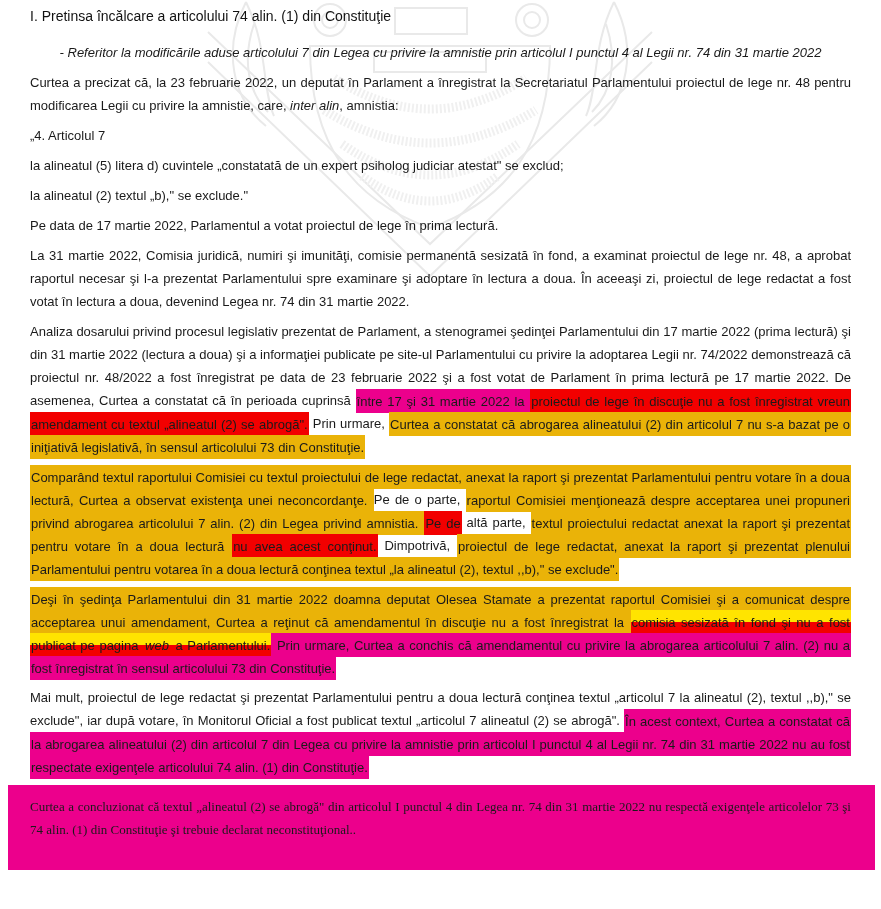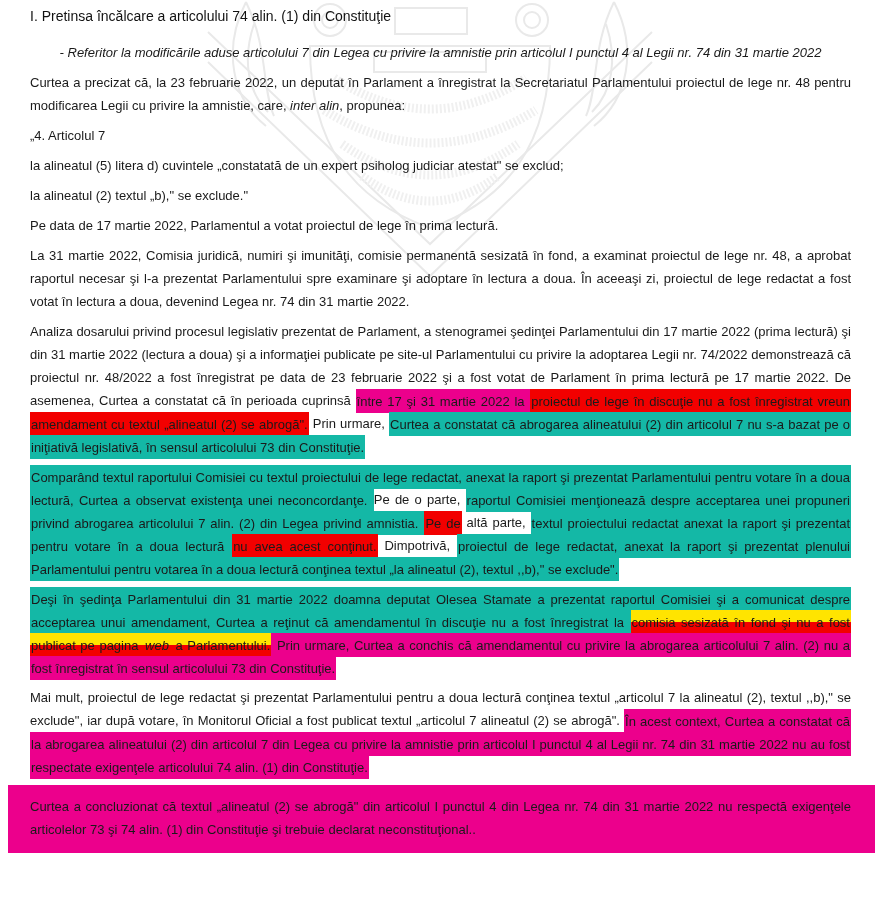--- a/index.html
+++ b/index.html
@@ -45,30 +45,31 @@
   p.subheading {
     text-align: center;
     font-style: italic;
   }
   .it { font-style: italic; }
   .hl {
     padding: 4.5px 1px;
     -webkit-box-decoration-break: clone;
     box-decoration-break: clone;
   }
-  .hl-yellow   { background: #14b8a6; }
+  .hl-yellow   { background: #eab308; }
   .hl-red      { background: #f20000; }
   .hl-magenta  { background: #ec008c; }
   .hl-yellowred {
     background: linear-gradient(180deg, #ffe400 0%, #ffe400 52%, #f20000 52%, #f20000 100%);
   }
   p.block-magenta {
     background: #ec008c;
     margin: 4px -24px 0 -22px;
-    padding: 10px 24px 12px 22px;
+    padding: 10px 24px 29px 22px;
+    font-family: Liberation Serif, serif;
   }
   .wm-stroke { stroke: #e9e9e9; fill: none; stroke-width: 2; }
   .wm-hatch  { stroke: #f0f0f0; fill: none; stroke-width: 9; stroke-dasharray: 2 2; }
 </style>
 </head>
 <body>
 
 <svg class="watermark" viewBox="0 0 560 290" aria-hidden="true">
   <g class="wm-stroke">
     <rect x="245" y="14" width="72" height="26"></rect>
@@ -88,21 +89,21 @@
     <path d="M174,116 Q280,182 386,116"></path>
     <path d="M192,150 Q280,212 368,150"></path>
     <path d="M212,182 Q280,232 348,182"></path>
   </g>
 </svg>
 
 <div class="page">
   <h1 class="heading">I. Pretinsa încălcare a articolului 74 alin. (1) din Constituţie</h1>
 
   <p class="para subheading"><span class="seg it">- Referitor la modificările aduse articolului 7 din Legea cu privire la amnistie prin articolul I punctul 4 al Legii nr. 74 din 31 martie 2022</span></p>
-  <p class="para"><span class="seg">Curtea a precizat că, la 23 februarie 2022, un deputat în Parlament a înregistrat la Secretariatul Parlamentului proiectul de lege nr. 48 pentru modificarea Legii cu privire la amnistie, care, </span><span class="seg it">inter alin</span><span class="seg">, propunea:</span></p>
+  <p class="para"><span class="seg">Curtea a precizat că, la 23 februarie 2022, un deputat în Parlament a înregistrat la Secretariatul Parlamentului proiectul de lege nr. 48 pentru modificarea Legii cu privire la amnistie, care, </span><span class="seg it">inter alin</span><span class="seg">, amnistia:</span></p>
   <p class="para"><span class="seg">„4. Articolul 7</span></p>
   <p class="para"><span class="seg">la alineatul (5) litera d) cuvintele „constatată de un expert psiholog judiciar atestat" se exclud;</span></p>
   <p class="para"><span class="seg">la alineatul (2) textul „b)," se exclude."</span></p>
   <p class="para"><span class="seg">Pe data de 17 martie 2022, Parlamentul a votat proiectul de lege în prima lectură.</span></p>
   <p class="para"><span class="seg">La 31 martie 2022, Comisia juridică, numiri şi imunităţi, comisie permanentă sesizată în fond, a examinat proiectul de lege nr. 48, a aprobat raportul necesar şi l-a prezentat Parlamentului spre examinare şi adoptare în lectura a doua. În aceeaşi zi, proiectul de lege redactat a fost votat în lectura a doua, devenind Legea nr. 74 din 31 martie 2022.</span></p>
   <p class="para"><span class="seg">Analiza dosarului privind procesul legislativ prezentat de Parlament, a stenogramei şedinţei Parlamentului din 17 martie 2022 (prima lectură) şi din 31 martie 2022 (lectura a doua) şi a informaţiei publicate pe site-ul Parlamentului cu privire la adoptarea Legii nr. 74/2022 demonstrează că proiectul nr. 48/2022 a fost înregistrat pe data de 23 februarie 2022 şi a fost votat de Parlament în prima lectură pe 17 martie 2022. De asemenea, Curtea a constatat că în perioada cuprinsă </span><span class="seg hl hl-magenta">între 17 şi 31 martie 2022 la </span><span class="seg hl hl-red">proiectul de lege în discuţie nu a fost înregistrat vreun amendament cu textul „alineatul (2) se abrogă".</span><span class="seg"> Prin urmare, </span><span class="seg hl hl-yellow">Curtea a constatat că abrogarea alineatului (2) din articolul 7 nu s-a bazat pe o iniţiativă legislativă, în sensul articolului 73 din Constituţie.</span></p>
   <p class="para"><span class="seg hl hl-yellow">Comparând textul raportului Comisiei cu textul proiectului de lege redactat, anexat la raport şi prezentat Parlamentului pentru votare în a doua lectură, Curtea a observat existenţa unei neconcordanţe. </span><span class="seg">Pe de o parte, </span><span class="seg hl hl-yellow">raportul Comisiei menţionează despre acceptarea unei propuneri privind abrogarea articolului 7 alin. (2) din Legea privind amnistia. </span><span class="seg hl hl-red">Pe de</span><span class="seg"> altă parte, </span><span class="seg hl hl-yellow">textul proiectului redactat anexat la raport şi prezentat pentru votare în a doua lectură </span><span class="seg hl hl-red">nu avea acest conţinut.</span><span class="seg"> Dimpotrivă, </span><span class="seg hl hl-yellow">proiectul de lege redactat, anexat la raport şi prezentat plenului Parlamentului pentru votarea în a doua lectură conţinea textul „la alineatul (2), textul ,,b)," se exclude".</span></p>
   <p class="para"><span class="seg hl hl-yellow">Deşi în şedinţa Parlamentului din 31 martie 2022 doamna deputat Olesea Stamate a prezentat raportul Comisiei şi a comunicat despre acceptarea unui amendament, Curtea a reţinut că amendamentul în discuţie nu a fost înregistrat la </span><span class="seg hl hl-yellowred">comisia sesizată în fond şi nu a fost publicat pe pagina </span><span class="seg hl hl-yellowred it">web</span><span class="seg hl hl-yellowred"> a Parlamentului.</span><span class="seg hl hl-magenta"> Prin urmare, Curtea a conchis că amendamentul cu privire la abrogarea articolului 7 alin. (2) nu a fost înregistrat în sensul articolului 73 din Constituţie.</span></p>
   <p class="para"><span class="seg">Mai mult, proiectul de lege redactat şi prezentat Parlamentului pentru a doua lectură conţinea textul „articolul 7 la alineatul (2), textul ,,b)," se exclude", iar după votare, în Monitorul Oficial a fost publicat textul „articolul 7 alineatul (2) se abrogă". </span><span class="seg hl hl-magenta">În acest context, Curtea a constatat că la abrogarea alineatului (2) din articolul 7 din Legea cu privire la amnistie prin articolul I punctul 4 al Legii nr. 74 din 31 martie 2022 nu au fost respectate exigenţele articolului 74 alin. (1) din Constituţie.</span></p>
   <p class="para block-magenta"><span class="seg">Curtea a concluzionat că textul „alineatul (2) se abrogă" din articolul I punctul 4 din Legea nr. 74 din 31 martie 2022 nu respectă exigenţele articolelor 73 şi 74 alin. (1) din Constituţie şi trebuie declarat neconstituţional..</span></p>

